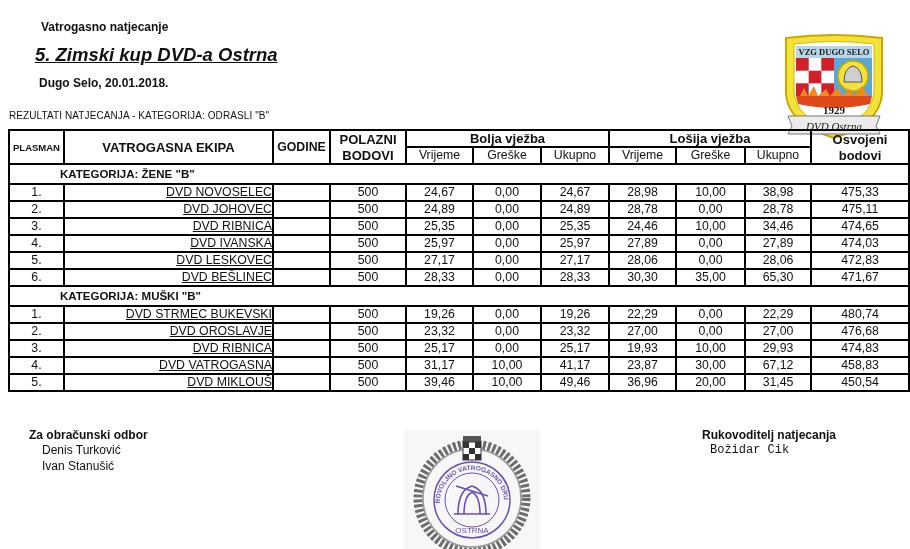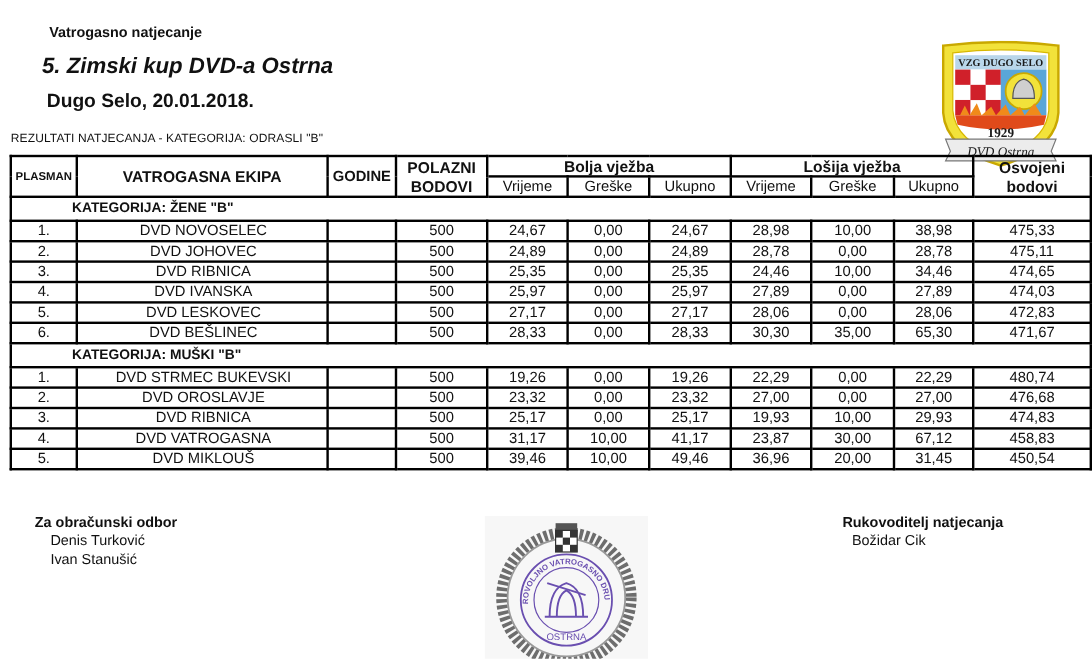--- a/index.html
+++ b/index.html
@@ -1,43 +1,43 @@
 <!DOCTYPE html>
 <html><head>
 <meta charset="utf-8">
 <style>
   html, body { margin:0; padding:0; background:#ffffff; }
   body { width:910px; height:549px; position:relative; overflow:hidden;
          font-family:"Liberation Sans", sans-serif; color:#111; }
   .abs { position:absolute;margin-top:12px; }
   .org { left:41px; top:8px; font-size:12px; font-weight:bold; }
-  .title { left:35px; top:32px; font-size:18.5px; font-weight:bold; font-style:italic; }
-  .place { left:39px; top:64px; font-size:16px; font-weight:bold; }
+  .title { left:35px; top:32px; font-size:18.5px; font-weight:bold; font-style:italic;text-decoration:underline; }
+  .place { left:39px; top:64px; font-size:12px; font-weight:bold; }
   .results-title { left:9px; top:98px; font-size:10px; font-weight:normal; letter-spacing:0.1px; }
   .logo { left:782px; top:22px; width:104px; height:106px; }
 
   table.res { position:absolute; left:8px; top:129px; border-collapse:collapse;
               table-layout:fixed; width:900px; font-size:12.3px; }
   table.res td, table.res th { border:2px solid #000; padding:0; height:15px; line-height:15px;
               overflow:hidden; white-space:nowrap; }
   table.res th { font-weight:bold; text-align:center; }
   .h-plasman { font-size:9.5px;margin-left:35px; }
   .h-big { font-size:13px; }
   .h-sub { font-weight:normal !important; font-size:12.3px; }
   td.c { text-align:center; }
-  td.l { text-align:center; padding-left:2px !important; }
+  td.l { text-align:right; padding-left:2px !important;text-decoration:underline; }
   tr.cat td { font-weight:bold; font-size:11.5px; height:18px; line-height:18px; padding-left:50px !important; }
   tr.data td { height:15px; }
 
   .sig-left { left:29px; top:416px; font-size:12px; }
   .sig-left .role { font-weight:bold; }
   .sig-left .name { padding-left:13px; line-height:16px; }
   .sig-right { left:678px; top:416px; font-size:12px; }
   .sig-right .role { font-weight:bold;padding-left:24px; }
-  .sig-right .name { padding-left:32px; line-height:16px; }
+  .sig-right .name { padding-left:32px; line-height:16px;font-family:Liberation Mono, monospace; }
   .stamp { left:404px; top:418px; width:136px; height:127px; background:#f7f7f7; }
 </style>
 </head>
 <body>
 
 <div class="abs org">Vatrogasno natjecanje</div>
 <div class="abs title">5. Zimski kup DVD-a Ostrna</div>
 <div class="abs place">Dugo Selo, 20.01.2018.</div>
 <div class="abs results-title">REZULTATI NATJECANJA - KATEGORIJA: ODRASLI  "B"</div>
 

